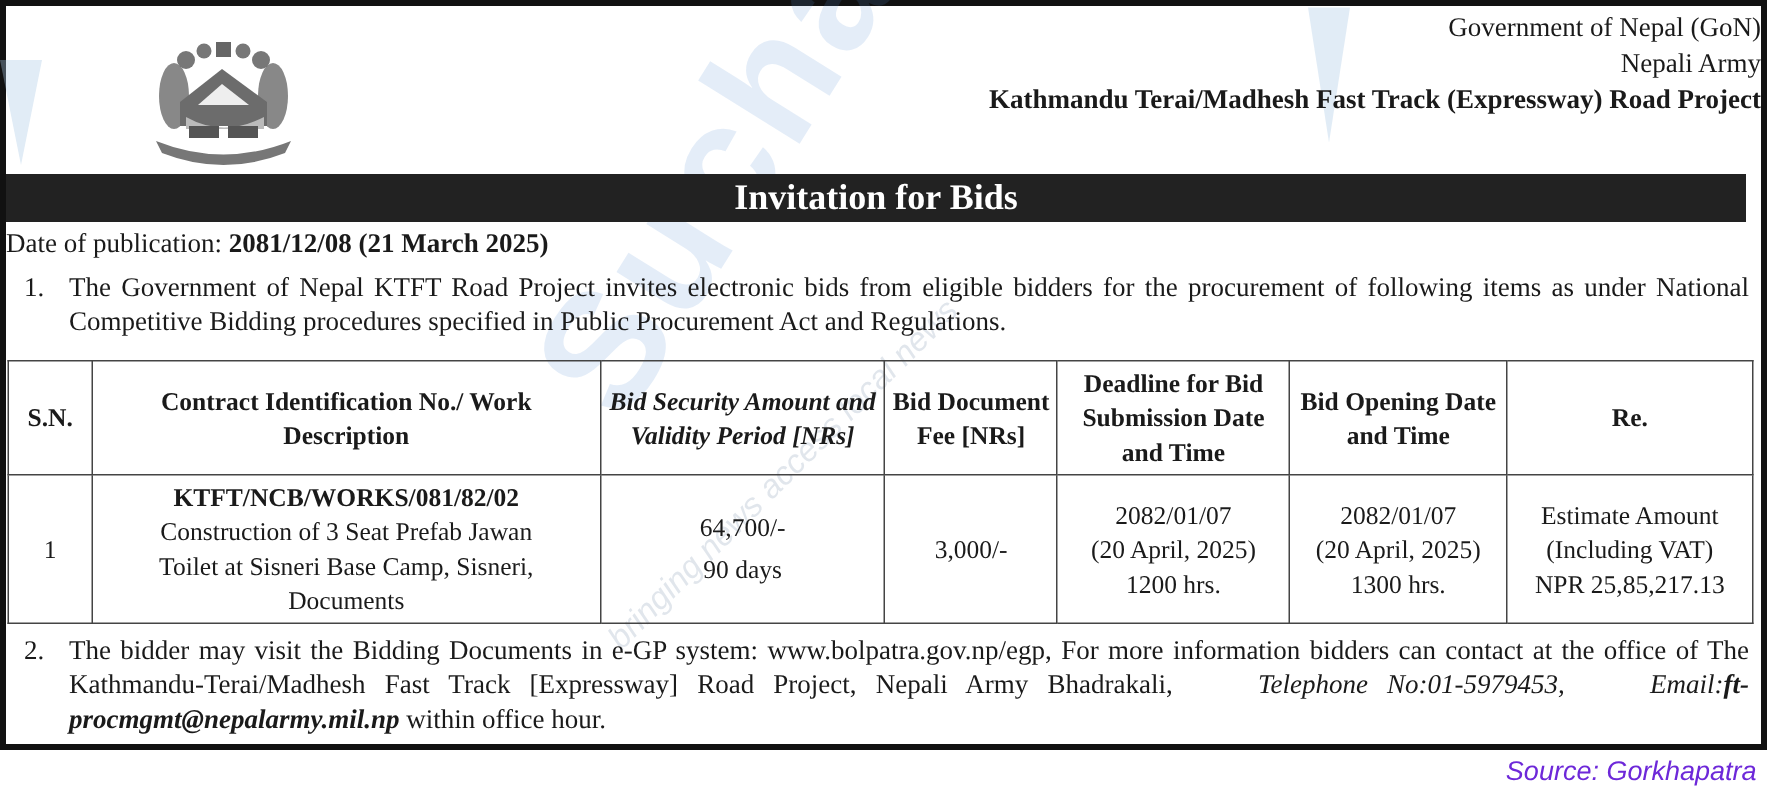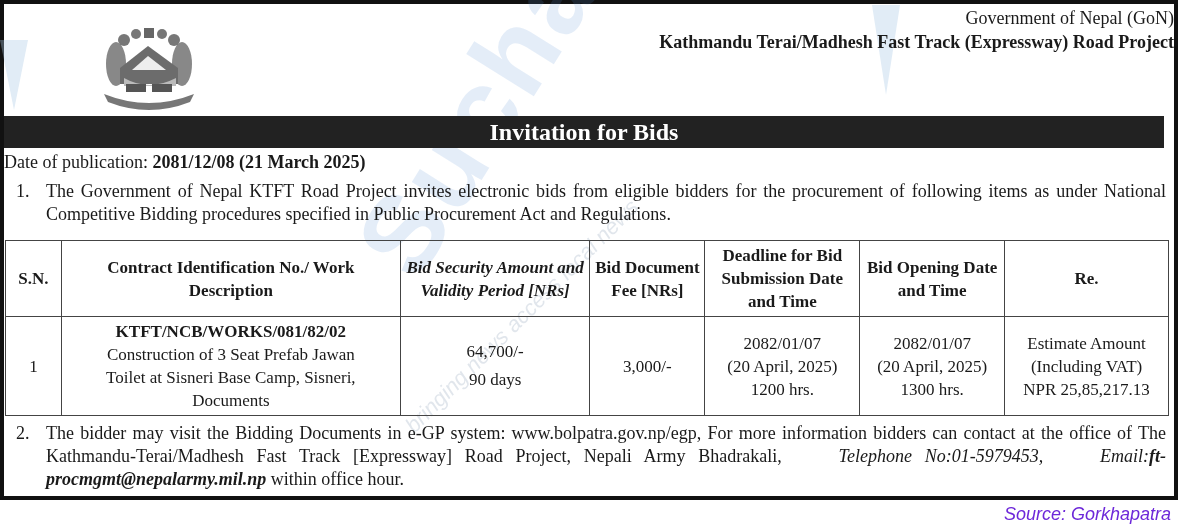--- a/index.html
+++ b/index.html
@@ -86,20 +86,21 @@
       <polygon points="24,42 52,20 82,42 82,58 24,58" fill="#6c6c6c"></polygon>
       <polygon points="36,44 52,30 70,44" fill="#eee"></polygon>
       <path d="M28 52 Q53 66 80 52 L80 60 L28 60 Z" fill="#bbb"></path>
       <rect x="30" y="58" width="20" height="8" fill="#555"></rect>
       <rect x="56" y="58" width="20" height="8" fill="#555"></rect>
       <path d="M8 68 Q53 86 98 68 L94 76 Q53 92 12 76 Z" fill="#777"></path>
     </g>
   </svg>
   <div class="head-lines">
     <div class="head-line">Government of Nepal (GoN)</div>
+    <div class="head-line">Nepali Army</div>
     <div class="head-project">Kathmandu Terai/Madhesh Fast Track (Expressway) Road Project</div>
   </div>
 </div>
 
 <div class="title-bar">Invitation for Bids</div>
 
 <div class="pubdate">
   <span>Date of publication: </span><b>2081/12/08 (21 March 2025)</b>
 </div>
 

